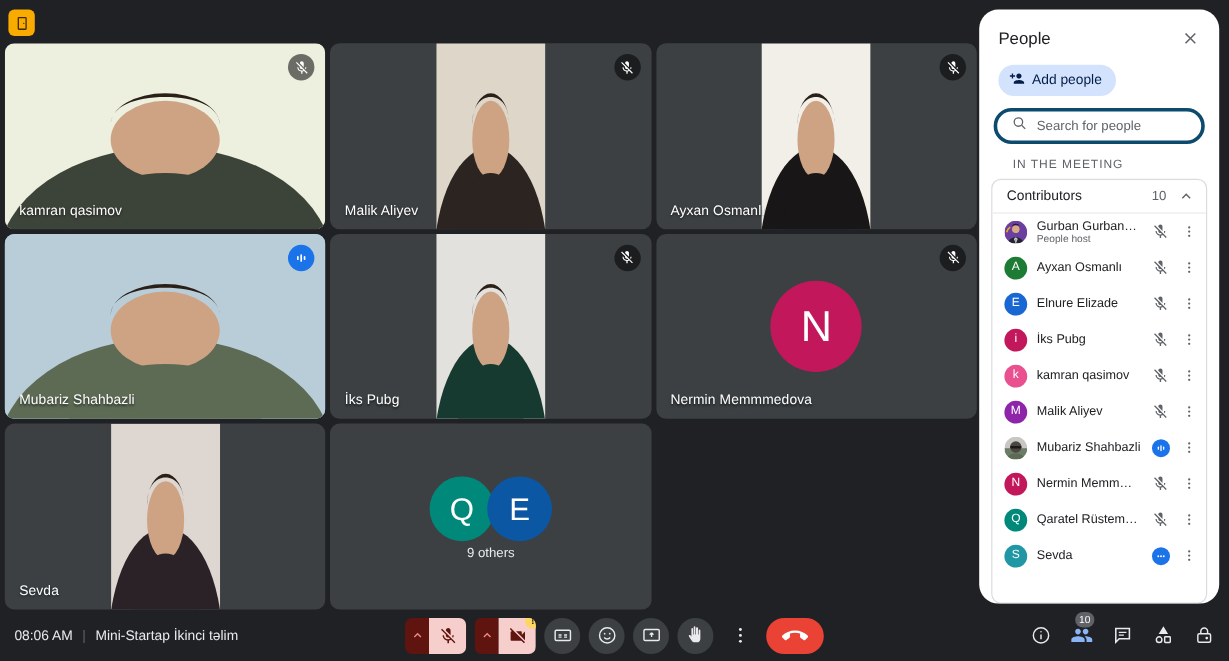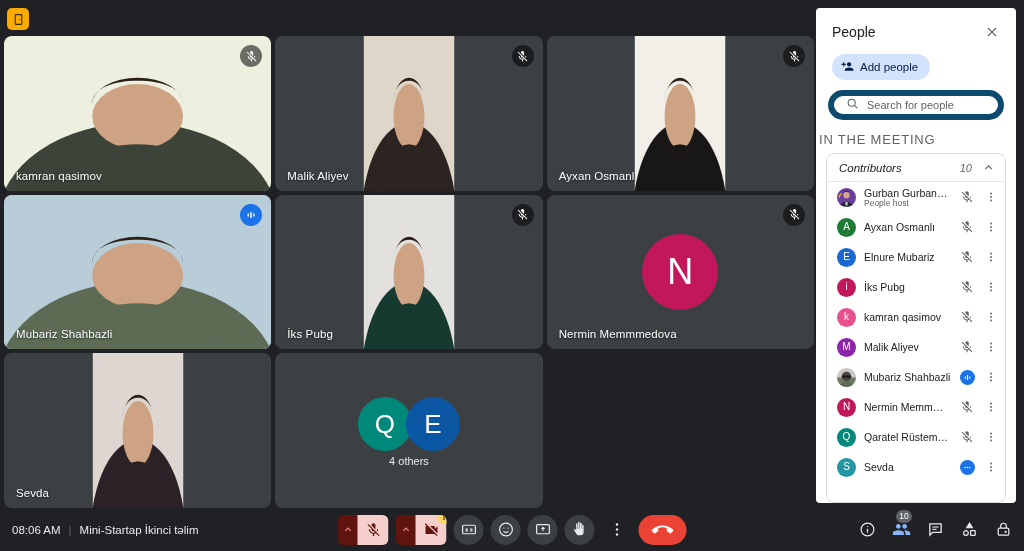--- a/index.html
+++ b/index.html
@@ -97,21 +97,21 @@
     width: 88px; height: 88px; border-radius: 50%;
     overflow: hidden;
   }
 
   
   .panel {
     position: absolute;
     right: 8px; top: 8px;
     width: 200px; height: 495px;
     background: #fff;
-    border-radius: 4px;
+    border-radius: 16px;
     display: flex; flex-direction: column;
     overflow: hidden;
   }
   .panel-head {
     display: flex; align-items: center; justify-content: space-between;
     padding: 14px 14px 8px 16px;
   }
   .panel-title { font-size: 14px; color: #202124; }
   .panel-close {
     width: 20px; height: 20px;
@@ -122,46 +122,45 @@
     margin: 4px 0 10px 16px;
     height: 26px; padding: 0 12px 0 9px;
     background: #d3e3fd; color: #041e49;
     border: none; border-radius: 14px;
     font-size: 11.5px; font-family: inherit;
     display: inline-flex; align-items: center; gap: 6px;
     align-self: flex-start; cursor: pointer; justify-content: flex-end;
   }
   .search-box {
     margin: 0 12px 10px 12px;
-    height: 30px; border: 6px solid #0c4a6e; border-radius: 16px;
+    height: 30px; border: 3px solid #0c4a6e; border-radius: 16px;
     display: flex; align-items: center; gap: 8px; padding: 0 12px;
   }
   .search-box input {
     flex: 1; border: none; outline: none;
     font-size: 11px; color: #3c4043; font-family: inherit;
     background: transparent;
   }
   .search-box input::placeholder { color: #5f6368; }
   .section-label {
-    padding: 2px 16px 6px 3px;
-    font-size: 13px; letter-spacing: .8px;
+    padding: 2px 16px 6px 28px;
+    font-size: 10px; letter-spacing: .8px;
     color: #5f6368; text-transform: uppercase;
   }
   .group-card {
     margin: 0 10px; flex: 1;
     border: 1px solid #dadce0; border-radius: 8px;
     display: flex; flex-direction: column;
     overflow: hidden;
   }
   .group-head {
     height: 28px; flex: 0 0 28px;
     display: flex; align-items: center;
     padding: 0 10px 0 12px;
     border-bottom: 1px solid #e8eaed;
-    font-style: italic;
   }
   .group-head .gname { flex: 1; font-size: 11.5px; color: #202124; }
   .group-head .gcount { font-size: 11px; color: #5f6368; margin-right: 10px; }
   .group-head .gchev { color: #5f6368; display: flex; }
   .plist { flex: 1; overflow: hidden; }
   .prow {
     height: 30px;
     display: flex; align-items: center;
     padding: 0 6px 0 10px;
     gap: 8px;
@@ -366,21 +365,21 @@
             <path d="M33 44a17 17 0 0 1 34 0c0-10-7.6-15-17-15s-17 5-17 15z" fill="#2a2018"></path>
             <ellipse cx="50" cy="100" rx="30" ry="30" fill="#2a2226"></ellipse>
           </svg></div>
         <div class="tile-name">Sevda</div>
       </div>
       <div class="tile">
         <div class="others-wrap">
           <div class="oav" style="background:#00897b">Q</div>
           <div class="oav" style="background:#0b57a4">E</div>
         </div>
-        <div class="others-label">4 others</div>
+        <div class="others-label">9 others</div>
       </div>
     </div>
 
   <div class="panel">
     <div class="panel-head">
       <div class="panel-title">People</div>
       <div class="panel-close">
         <svg width="14" height="14" viewBox="0 0 24 24" fill="none" stroke="currentColor" stroke-width="2.2">
           <line x1="5" y1="5" x2="19" y2="19"></line>
             <line x1="19" y1="5" x2="5" y2="19"></line>
@@ -464,21 +463,21 @@
               <svg width="12" height="12" viewBox="0 0 24 24" fill="currentColor">
                 <circle cx="12" cy="5" r="1.9"></circle>
                 <circle cx="12" cy="12" r="1.9"></circle>
                 <circle cx="12" cy="19" r="1.9"></circle>
               </svg>
             </div>
           </div>
           <div class="prow">
             <div class="av" style="background:#1967d2">E</div>
             <div class="pinfo">
-              <div class="pname">Elnure Mubariz</div>
+              <div class="pname">Elnure Elizade</div>
             </div>
             <div class="pmic">
               <svg width="14" height="14" viewBox="0 0 24 24" fill="#5f6368">
                 <path d="M19 11h-1.7c0 .74-.16 1.43-.43 2.05l1.23 1.23c.56-.98.9-2.09.9-3.28zM15 11.16V5c0-1.66-1.34-3-3-3S9 3.34 9 5v.18l6 5.98zM4.27 3L3 4.27l6 6V11c0 1.66 1.33 3 3 3 .23 0 .44-.03.65-.08l1.66 1.66c-.71.33-1.5.52-2.31.52-2.76 0-5.3-2.1-5.3-5.1H5c0 3.41 2.72 6.23 6 6.72V21h2v-3.28c.91-.13 1.77-.45 2.54-.9L19.73 21 21 19.73 4.27 3z"></path>
               </svg>
             </div>
             <div class="pmore">
               <svg width="12" height="12" viewBox="0 0 24 24" fill="currentColor">
                 <circle cx="12" cy="5" r="1.9"></circle>
                 <circle cx="12" cy="12" r="1.9"></circle>

